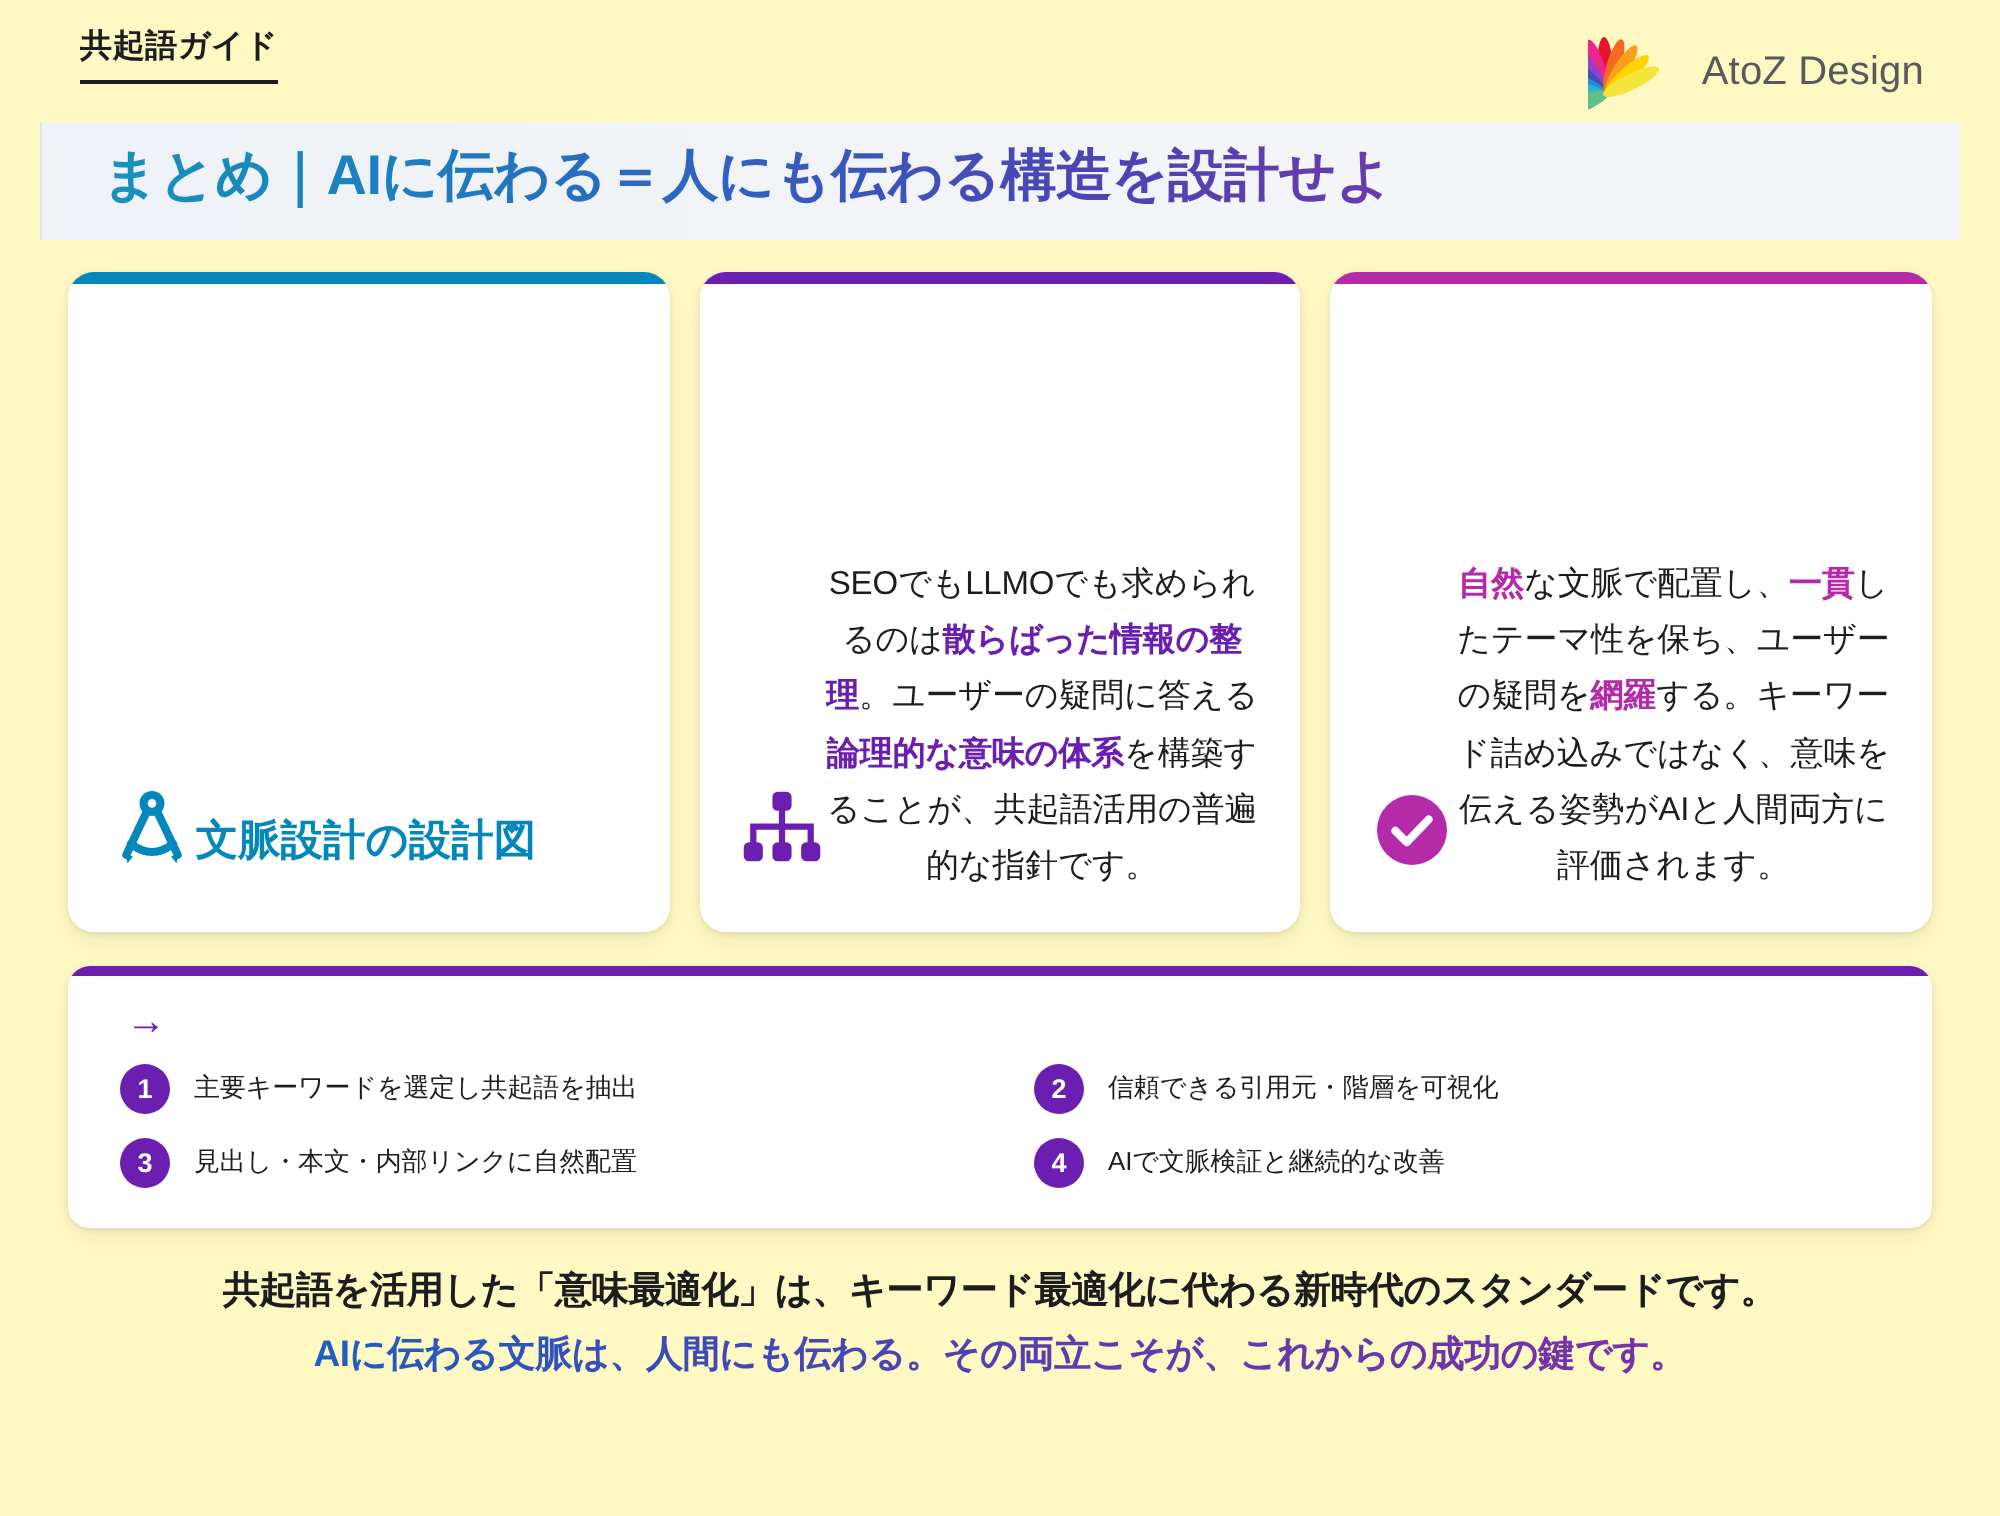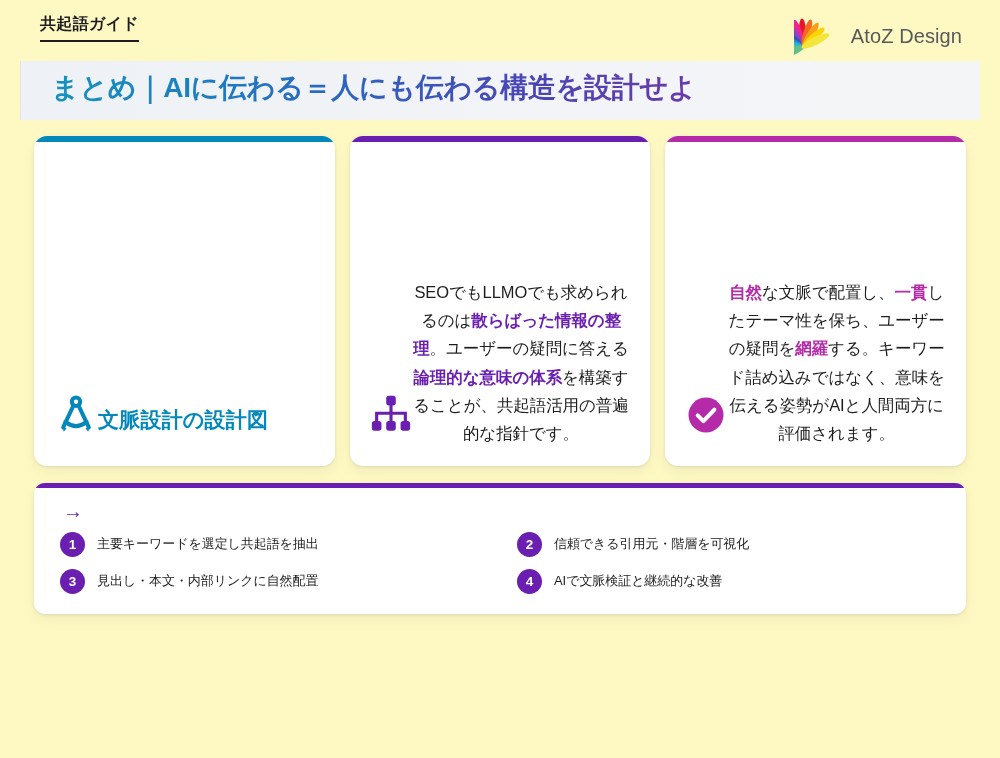--- a/index.html
+++ b/index.html
@@ -322,14 +322,18 @@
         <span class="step-num">3</span>
         <span class="step-text">見出し・本文・内部リンクに自然配置</span>
       </div>
       <div class="step">
         <span class="step-num">4</span>
         <span class="step-text">AIで文脈検証と継続的な改善</span>
       </div>
     </div>
   </div>
 
+  <div class="footer">
+    <div class="footer-line1">共起語を活用した「意味最適化」は、キーワード最適化に代わる新時代のスタンダードです。</div>
+    <div><span class="footer-line2">AIに伝わる文脈は、人間にも伝わる。その両立こそが、これからの成功の鍵です。</span></div>
+  </div>
 
 </div>
 
 </body></html>

